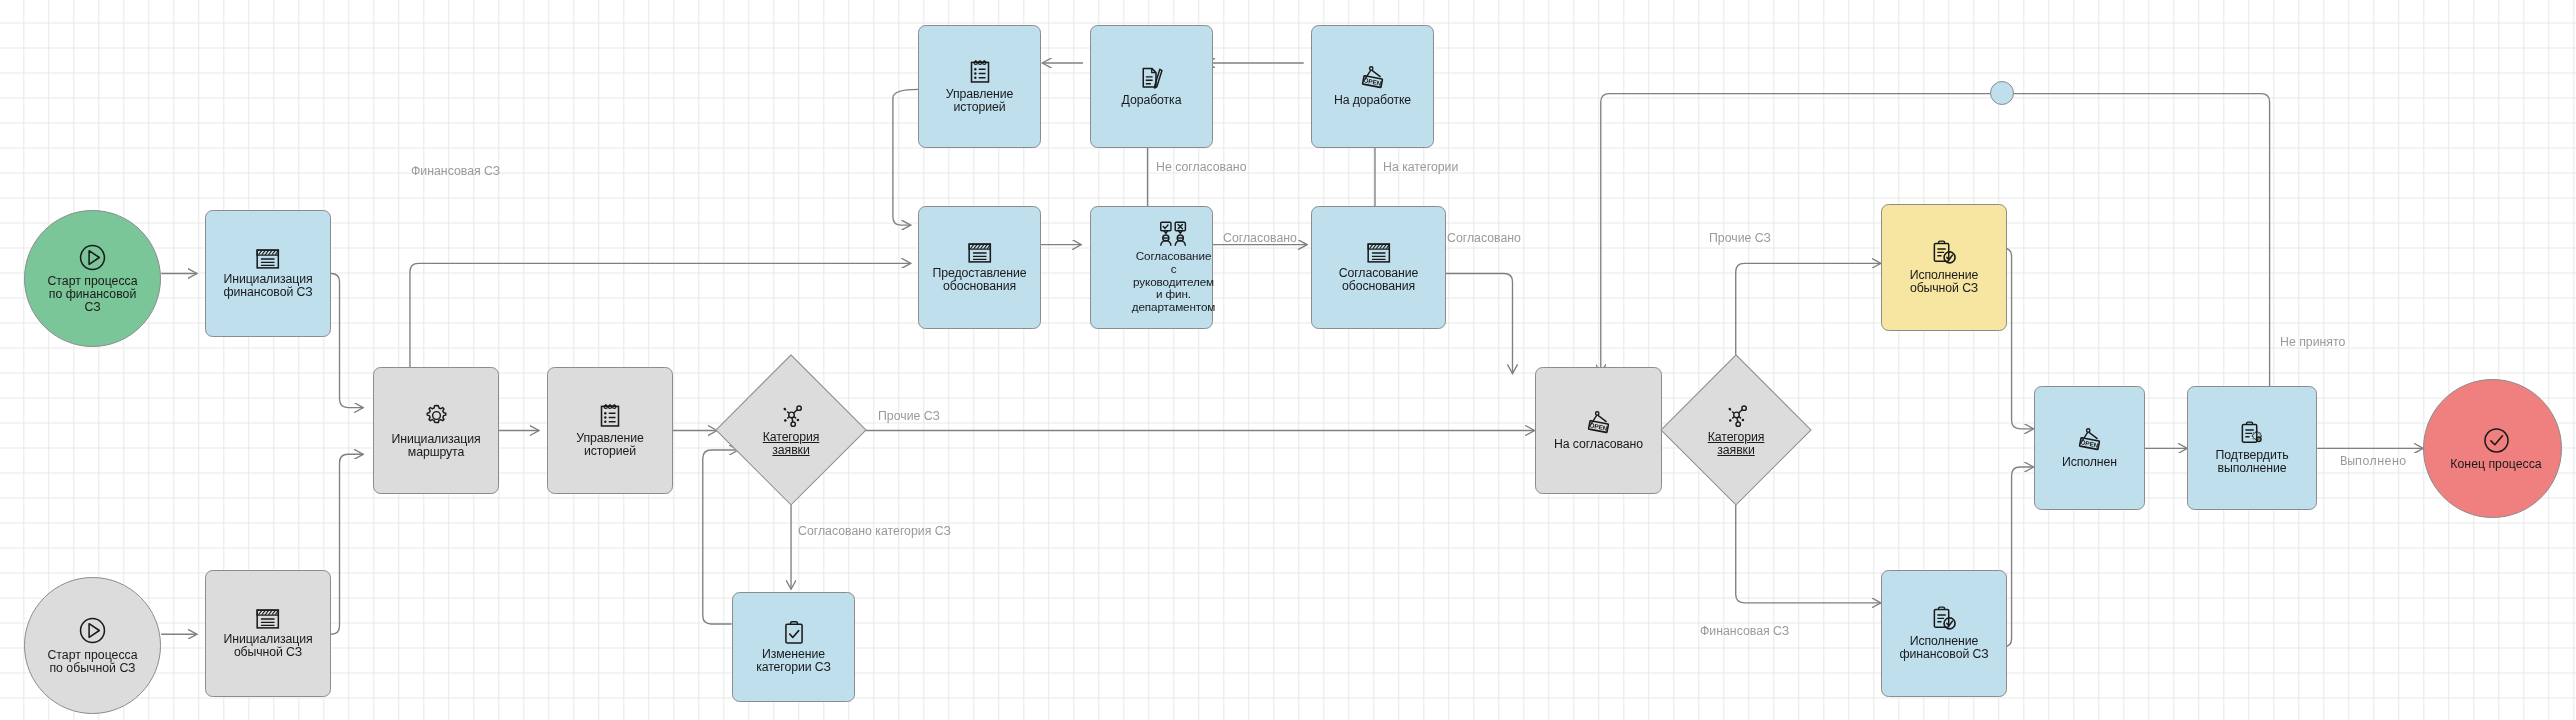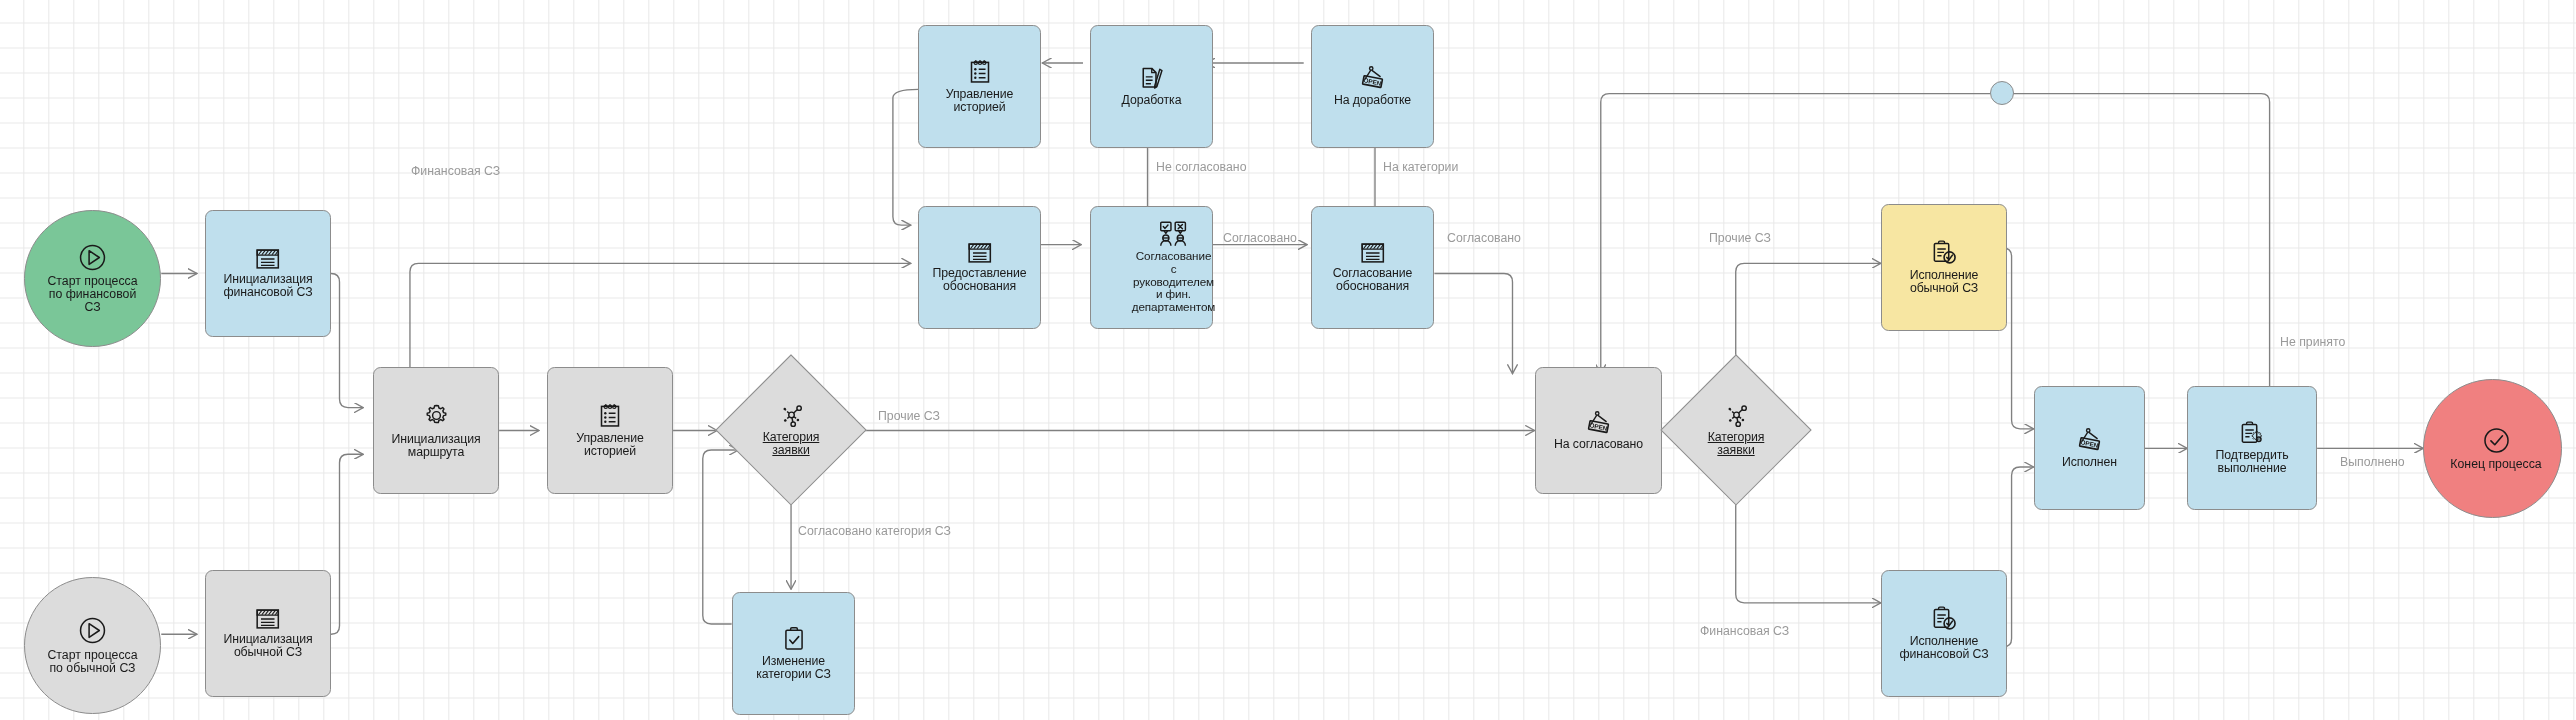--- a/index.html
+++ b/index.html
@@ -276,21 +276,21 @@
           <circle cx="8.6" cy="20.5" r="1.5" fill="#1a1a1a"></circle>
           <path d="M19.1 16.2 L23 19.4" stroke="#1a1a1a" stroke-width="1.7" stroke-dasharray="3 2"></path>
           <circle cx="23.6" cy="20" r="1.5" fill="#1a1a1a"></circle>
         </svg>
       </span>
       <span class="node-label">Категория
 заявки</span>
     </div>
   </div>
 
-  <div class="node node-task task-blue" style="left:732px; top:592px; width:123px; height:123px;">
+  <div class="node node-task task-blue" style="left:732px; top:592px; width:123px; height:110px;">
     <span class="node-icon">
       <svg width="24" height="25.5" viewBox="0 0 28 30">
         <rect x="4.5" y="5" width="19" height="22" rx="1.5" fill="none" stroke="#1a1a1a" stroke-width="1.8"></rect>
         <path d="M10 5 v-1.5 a1.5 1.5 0 0 1 1.5 -1.5 h5 a1.5 1.5 0 0 1 1.5 1.5 V5" fill="none" stroke="#1a1a1a" stroke-width="1.7"></path>
         <path d="M9 16.5 L12.5 20.5 L19.5 12.5" fill="none" stroke="#1a1a1a" stroke-width="1.9" stroke-linecap="round" stroke-linejoin="round"></path>
       </svg>
     </span>
     <span class="node-label">Изменение
 категории СЗ</span>
   </div>
@@ -366,21 +366,21 @@
       <svg width="29" height="25.5" viewBox="0 0 34 30">
         <circle cx="15.5" cy="4" r="2" fill="none" stroke="#1a1a1a" stroke-width="1.6"></circle>
         <path d="M15 6 L8 17 M16 6 L26.5 14" fill="none" stroke="#1a1a1a" stroke-width="1.6"></path>
         <rect x="6" y="14.5" width="22" height="10" rx="0.8" fill="none" stroke="#1a1a1a" stroke-width="1.9" transform="rotate(11 17 19.5)"></rect>
         <text x="17" y="22.5" font-family="Liberation Sans, sans-serif" font-size="7.5" font-weight="bold" fill="#1a1a1a" text-anchor="middle" transform="rotate(11 17 19.5)">OPEN</text>
       </svg>
     </span>
     <span class="node-label">На доработке</span>
   </div>
 
-  <div class="node node-task task-blue" style="left:1311px; top:206px; width:123px; height:123px;">
+  <div class="node node-task task-blue" style="left:1311px; top:206px; width:135px; height:123px;">
     <span class="node-icon">
       <svg width="25.5" height="22" viewBox="0 0 30 26">
         <rect x="2.5" y="2.5" width="25" height="21" fill="none" stroke="#1a1a1a" stroke-width="1.8"></rect>
         <path d="M2.5 2.5 h25 v6 h-25 z" fill="none" stroke="#1a1a1a" stroke-width="1.6"></path>
         <path d="M4 8 L8 2.8 M8 8 L12 2.8 M12 8 L16 2.8 M16 8 L20 2.8 M20 8 L24 2.8 M24 8 L27 3.6" stroke="#1a1a1a" stroke-width="1.3"></path>
         <path d="M7 13 h16 M7 17 h16 M7 20.5 h16" stroke="#1a1a1a" stroke-width="1.6"></path>
       </svg>
     </span>
     <span class="node-label">Согласование
 обоснования</span>
@@ -500,16 +500,16 @@
   <div class="edge-label" style="left:1223px; top:231px;">Согласовано</div>
 
   <div class="edge-label" style="left:1447px; top:231px;">Согласовано</div>
 
   <div class="edge-label" style="left:1709px; top:231px;">Прочие СЗ</div>
 
   <div class="edge-label" style="left:1700px; top:624px;">Финансовая СЗ</div>
 
   <div class="edge-label" style="left:2280px; top:335px;">Не принято</div>
 
-  <div class="edge-label" style="left:2340px; top:455px;">Выполнено</div>
+  <div class="edge-label" style="left:2340px; top:455px;font-family:Liberation Mono, monospace;">Выполнено</div>
 
 </div>
 
 
 </body></html>

